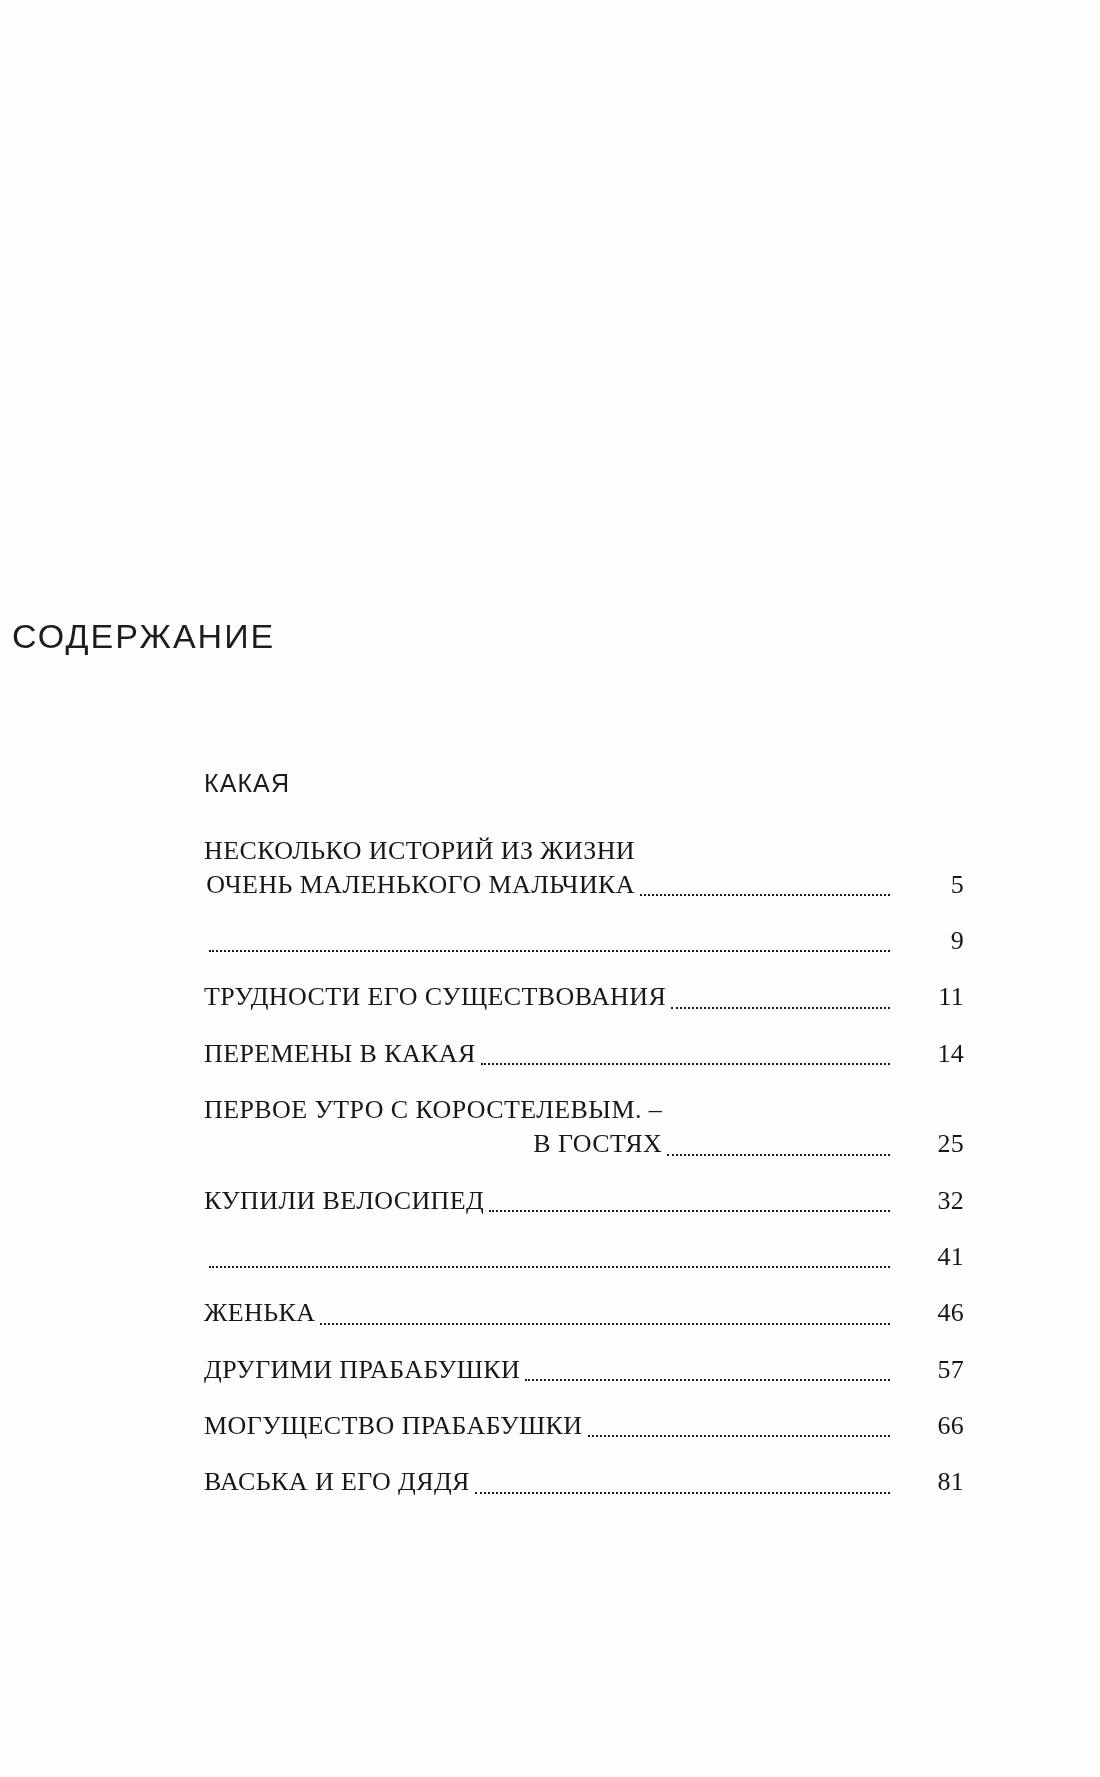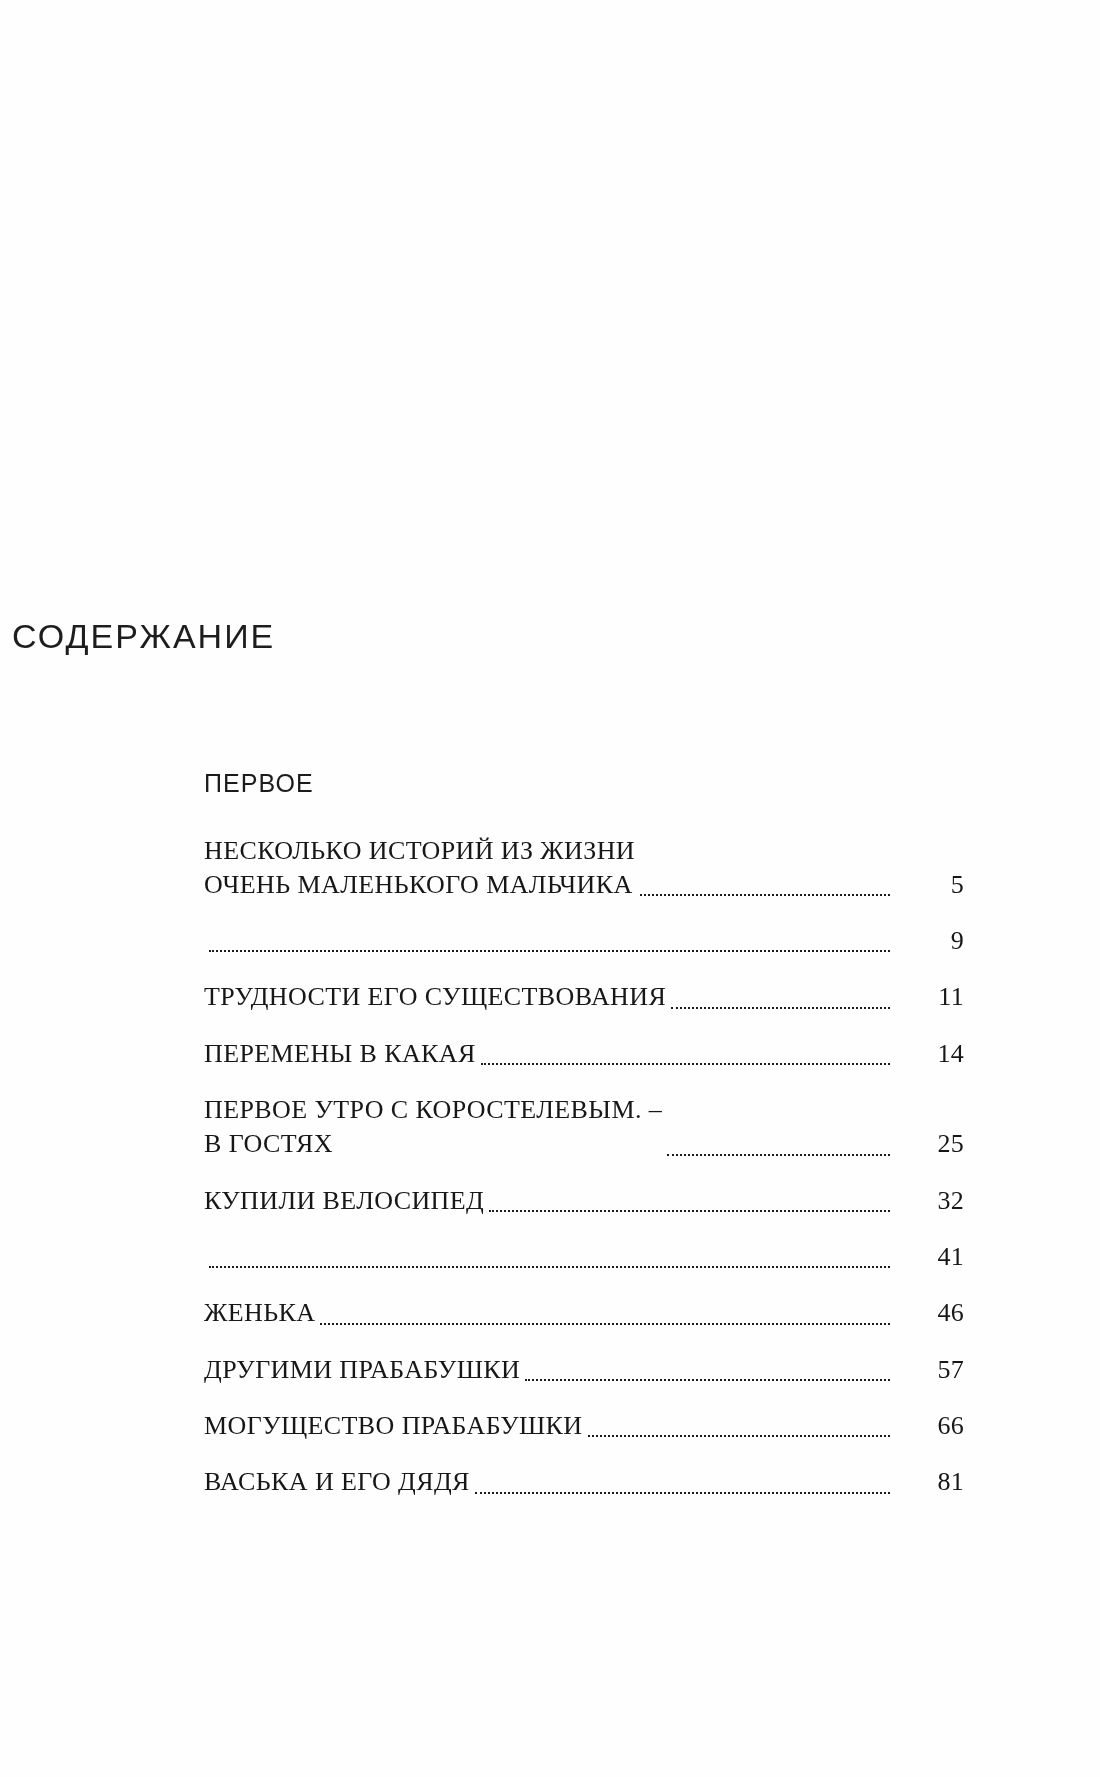--- a/index.html
+++ b/index.html
@@ -68,20 +68,21 @@
     font-size: 26px;
     color: #171717;
     letter-spacing: 0.4px;
     line-height: 1.32;
   }
 
   .entry-text {
     white-space: pre-line;
     flex: 0 1 auto;
     max-width: 600px;
+    text-align: right;
   }
 
   .entry-leader {
     flex: 1 1 auto;
     min-width: 10px;
     margin: 0 4px 6px 5px;
     border-bottom: 2.5px dotted #1a1a1a;
     height: 1px;
     align-self: flex-end;
   }
@@ -101,21 +102,21 @@
 </style>
 </head>
 <body>
 
 <div class="page">
 
   <div class="toc-title">СОДЕРЖАНИЕ</div>
 
   <div class="toc-body">
 
-    <div class="section-heading">ПЕРВОЕ</div>
+    <div class="section-heading">КАКАЯ</div>
 
     <ul class="toc-list" id="toc-list">
         <li class="toc-entry two-line">
           <span class="entry-text">НЕСКОЛЬКО ИСТОРИЙ ИЗ ЖИЗНИ
 ОЧЕНЬ МАЛЕНЬКОГО МАЛЬЧИКА</span>
           <span class="entry-leader"></span>
           <span class="entry-page">5</span>
         </li>
         <li class="toc-entry">
           <span class="entry-leader"></span>

